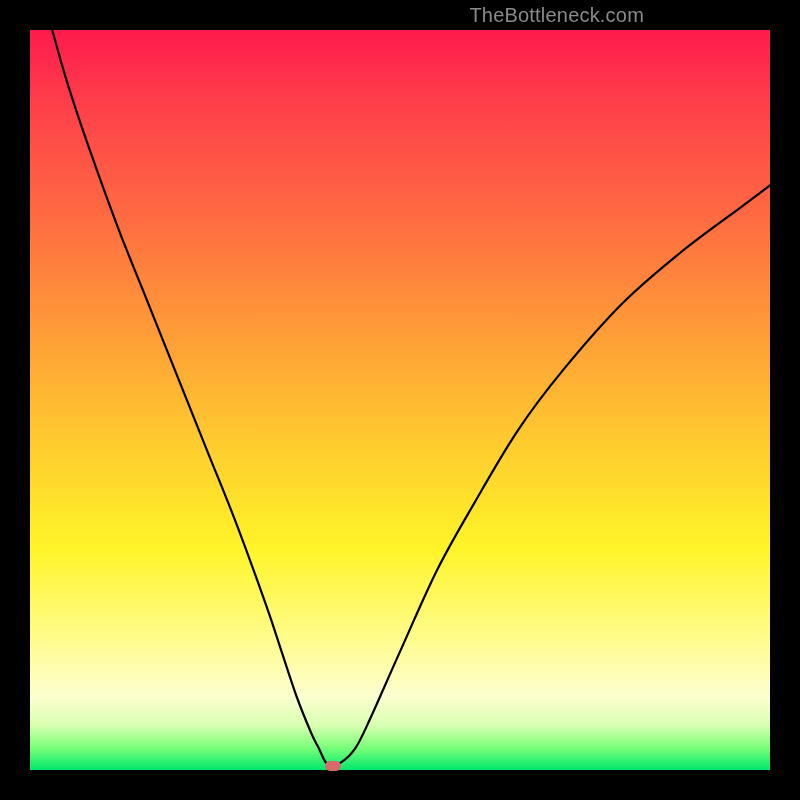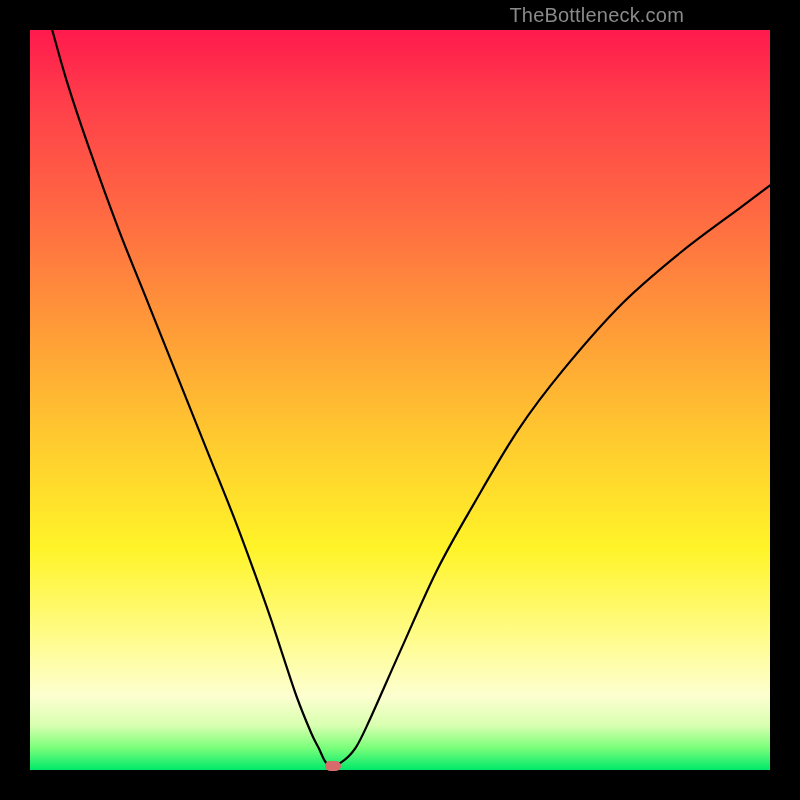--- a/index.html
+++ b/index.html
@@ -9,21 +9,20 @@
     height: 800px;
     overflow: hidden;
     background: #000;
     font-family: Arial, Helvetica, sans-serif;
   }
   .frame {
     position: relative;
     width: 652px;
     height: 800px;
     background: #000;
-    padding-left: 40px;
   }
   .plot {
     position: absolute;
     left: 30px;
     top: 30px;
     width: 740px;
     height: 740px;
     
     background: linear-gradient(
       to bottom,

